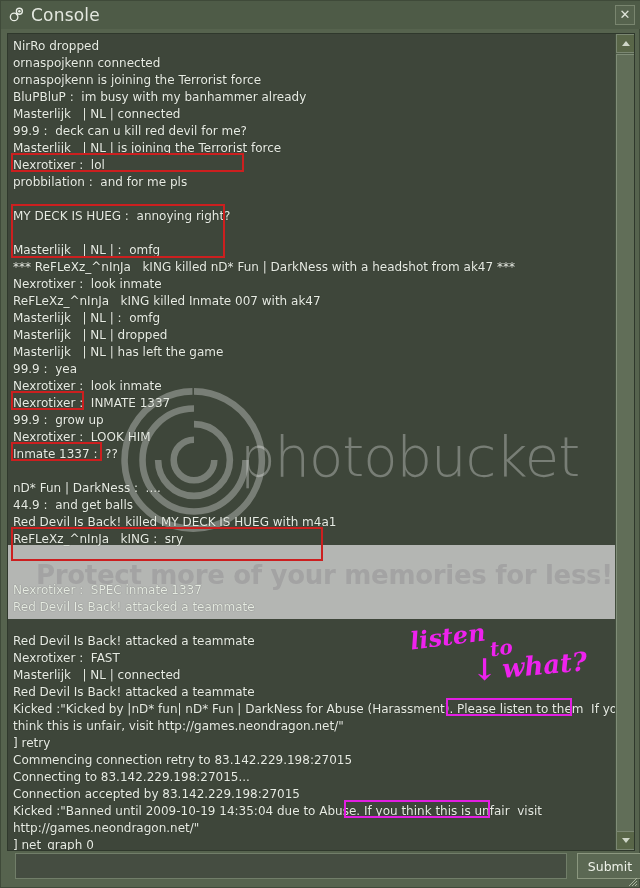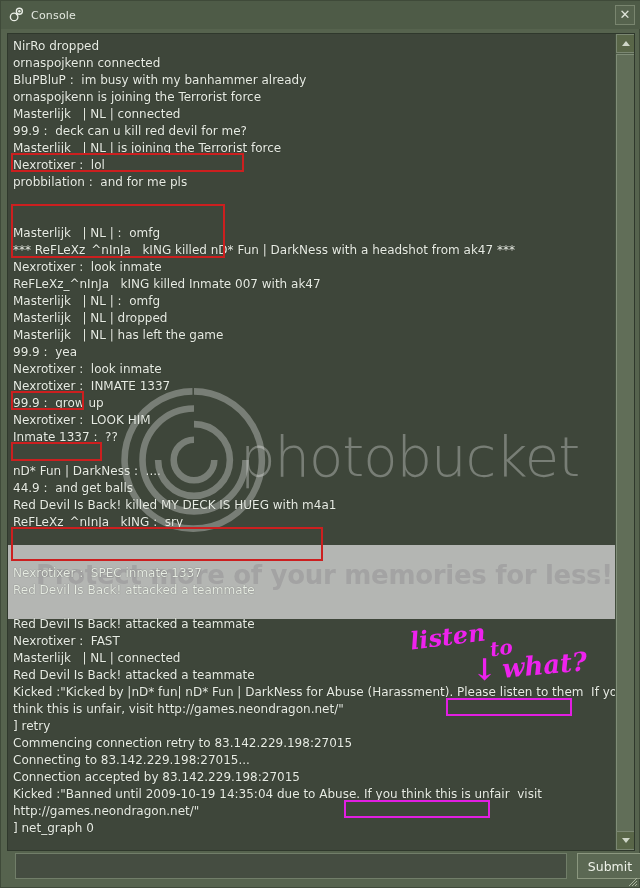--- a/index.html
+++ b/index.html
@@ -30,21 +30,21 @@
     align-items: center;
   }
   #steam-icon {
     margin-left: 6px;
     width: 18px; height: 18px;
     display: block;
   }
   #title-text {
     margin-left: 6px;
     color: #e4e8e0;
-    font-size: 11px;
+    font-size: 17px;
     font-family: "DejaVu Sans", sans-serif;
     letter-spacing: .2px;
   }
   #close-button {
     position: absolute;
     right: 6px; top: 4px;
     width: 20px; height: 20px;
     border: 1px solid #79856f;
     background: #56634e;
     color: #dfe4da;
@@ -248,28 +248,29 @@
         </g>
       </svg>
       <div id="pb-word">photobucket</div>
       <div id="pb-band"></div>
       <div id="pb-tag">Protect more of your memories for less!</div>
     </div>
 
     <div id="log">
         <div class="log-line">NirRo dropped</div>
         <div class="log-line">ornaspojkenn connected</div>
+        <div class="log-line">ornaspojkenn is joining the Terrorist force</div>
         <div class="log-line">BluPBluP :  im busy with my banhammer already</div>
-        <div class="log-line">ornaspojkenn is joining the Terrorist force</div>
         <div class="log-line">Masterlijk   | NL | connected</div>
         <div class="log-line">99.9 :  deck can u kill red devil for me?</div>
         <div class="log-line">Masterlijk   | NL | is joining the Terrorist force</div>
         <div class="log-line">Nexrotixer :  lol</div>
         <div class="log-line">probbilation :  and for me pls</div>
         <div class="log-line blank"></div>
+        <div class="log-line">MY DECK IS HUEG :  annoying right?</div>
         <div class="log-line blank"></div>
         <div class="log-line">Masterlijk   | NL | :  omfg</div>
         <div class="log-line">*** ReFLeXz_^nInJa   kING killed nD* Fun | DarkNess with a headshot from ak47 ***</div>
         <div class="log-line">Nexrotixer :  look inmate</div>
         <div class="log-line">ReFLeXz_^nInJa   kING killed Inmate 007 with ak47</div>
         <div class="log-line">Masterlijk   | NL | :  omfg</div>
         <div class="log-line">Masterlijk   | NL | dropped</div>
         <div class="log-line">Masterlijk   | NL | has left the game</div>
         <div class="log-line">99.9 :  yea</div>
         <div class="log-line">Nexrotixer :  look inmate</div>

